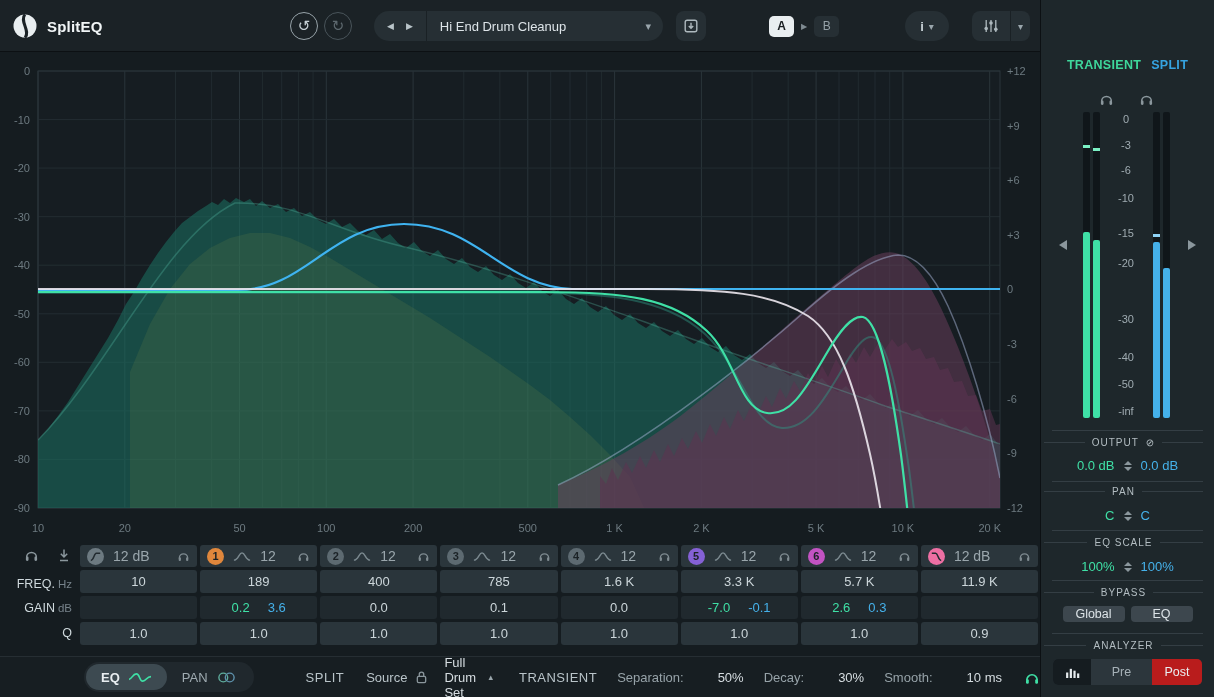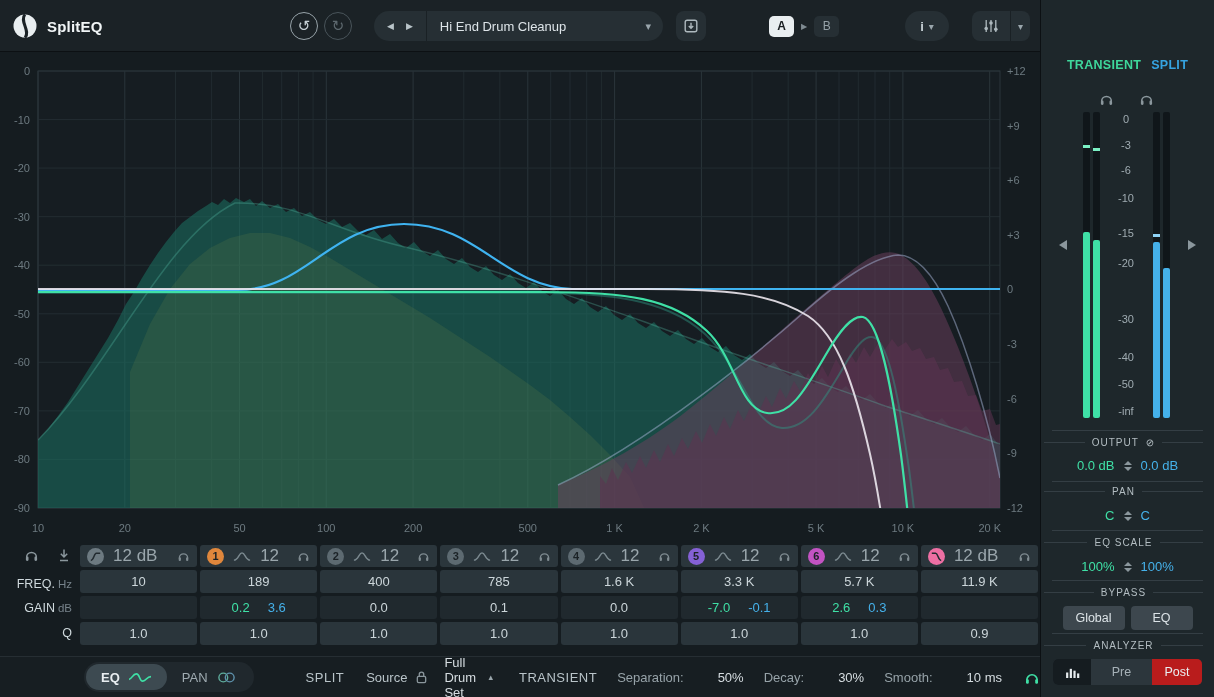--- a/index.html
+++ b/index.html
@@ -34,21 +34,21 @@
   .axis-txt{font-size:11px;fill:#6d7a80;font-family:"Liberation Sans",sans-serif;}
 
   
   .gut-hicons{position:absolute;left:24px;top:592px;display:flex;gap:18px;color:#8b979d;align-items:center;}
   .gut-row{position:absolute;left:0;width:72px;text-align:right;font-size:12.5px;color:#cfd9dd;}
   .gut-unit{color:#76828a;font-size:11.5px;margin-left:3px;}
   #bands-cols{position:absolute;left:80px;top:545px;width:958px;display:flex;gap:3px;}
   .band-col{flex:1;display:flex;flex-direction:column;gap:3px;min-width:0;}
   .hcell{height:22px;background:#2b363c;border-radius:3px;display:flex;align-items:center;padding:0 7px;gap:9px;cursor:pointer;}
   .bcirc{width:17px;height:17px;border-radius:50%;display:flex;align-items:center;justify-content:center;font-size:11px;font-weight:bold;color:#1b2226;flex:none;}
-  .bslope{font-size:17px;color:#9aa6ac;white-space:nowrap;text-align:center;}
+  .bslope{font-size:14px;color:#9aa6ac;white-space:nowrap;text-align:center;}
   .bphones{margin-left:auto;color:#7f8b91;flex:none;}
   .cell{height:23px;background:#2a353b;border-radius:3px;display:flex;align-items:center;justify-content:center;font-size:13px;color:#ccd6da;cursor:ew-resize;}
   .gaincell{background:#20292e;gap:18px;}
   .gt{color:#3fe0a6;} .gn{color:#45b1ea;} .gs{color:#ccd6da;}
 
   
   .bb{position:absolute;left:0;top:656px;width:1040px;height:41px;background:#171e22;border-top:1px solid #262e33;display:flex;align-items:center;font-size:13px;}
   .toggle{margin-left:84px;height:30px;background:#20282d;border-radius:16px;display:flex;align-items:center;padding:2px;}
   .tseg{height:26px;border-radius:13px;display:flex;align-items:center;gap:8px;padding:0 15px;cursor:pointer;}
   .tseg.eqs{background:#3d4a51;color:#e8edf0;font-weight:bold;}
@@ -78,21 +78,21 @@
   .harrow-r{position:absolute;right:18px;top:240px;width:0;height:0;border-top:5px solid transparent;border-bottom:5px solid transparent;border-left:8px solid #8b979d;cursor:ns-resize;}
   .sdiv{position:absolute;left:11px;right:11px;height:1px;background:#343e44;}
   .seclabel{position:absolute;left:3px;right:11px;display:flex;align-items:center;gap:7px;font-size:10px;letter-spacing:1px;color:#b3bdc2;justify-content:center;}
   .seclabel::before,.seclabel::after{content:"";flex:1;height:1px;background:#343e44;}
   .valrow{position:absolute;left:0;width:100%;display:flex;justify-content:center;align-items:center;gap:9px;font-size:13px;}
   .vt{color:#3fe0a6;} .vn{color:#45b1ea;}
   .stepper{display:inline-flex;flex-direction:column;gap:2px;cursor:pointer;}
   .tu{width:0;height:0;border-left:4px solid transparent;border-right:4px solid transparent;border-bottom:4px solid #8b979d;}
   .td{width:0;height:0;border-left:4px solid transparent;border-right:4px solid transparent;border-top:4px solid #8b979d;}
   .bypassrow{position:absolute;left:0;width:100%;display:flex;justify-content:center;gap:6px;}
-  .sbtn{width:62px;height:24px;background:#3d474e;border-radius:4px;color:#dce3e7;font-size:12.5px;display:flex;align-items:center;justify-content:center;cursor:pointer;}
+  .sbtn{width:62px;height:16px;background:#3d474e;border-radius:4px;color:#dce3e7;font-size:12.5px;display:flex;align-items:center;justify-content:center;cursor:pointer;}
   .anactl{position:absolute;left:12px;right:12px;top:659px;height:26px;background:#2c363c;border-radius:5px;display:flex;overflow:hidden;}
   .aseg{display:flex;align-items:center;justify-content:center;font-size:12.5px;cursor:pointer;}
   .aseg.icon{width:38px;background:#151c20;color:#e6ecef;}
   .aseg.pre{flex:1;color:#a6b1b7;}
   .aseg.post{width:50px;background:#b91c1c;color:#e9eef1;}
 </style>
 </head>
 <body>
 
 <svg width="0" height="0" style="position:absolute">

